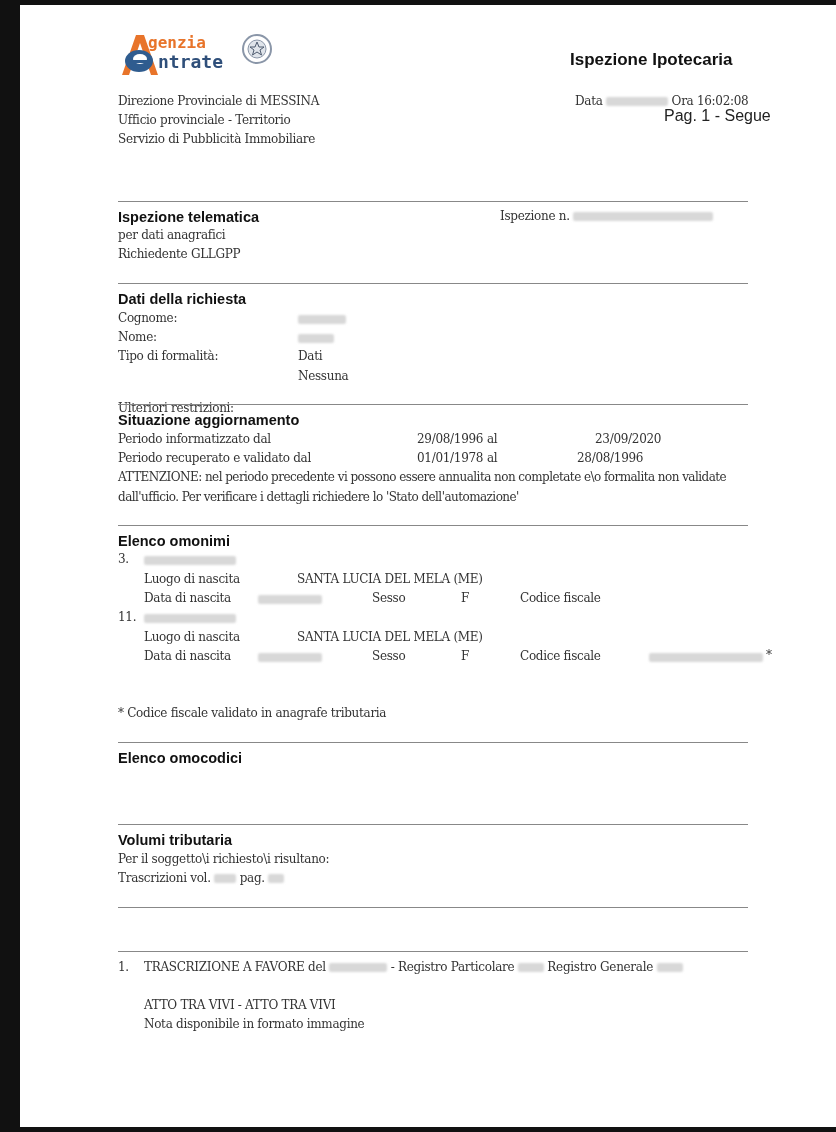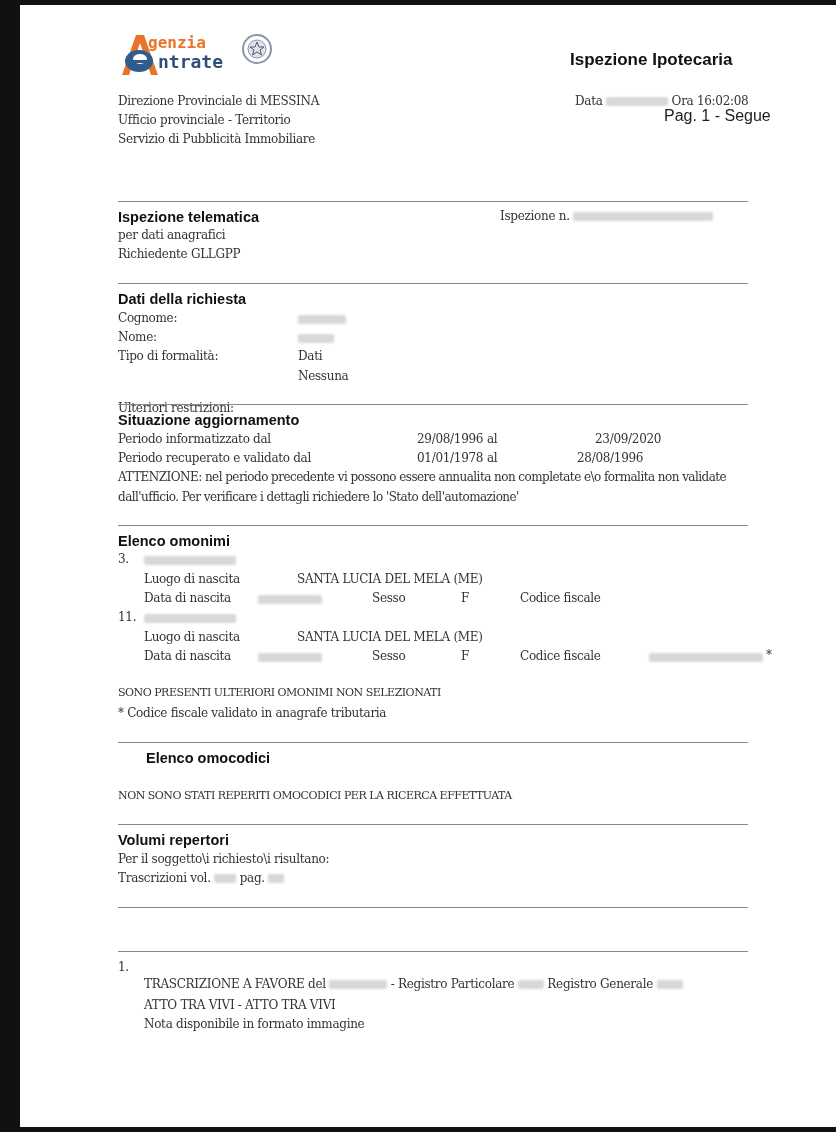--- a/index.html
+++ b/index.html
@@ -97,42 +97,40 @@
   <div class="abs serif" style="left:124px;top:625px;">Luogo di nascita</div>
   <div class="abs serif" style="left:277px;top:625px;">SANTA LUCIA DEL MELA (ME)</div>
   <div class="abs serif" style="left:124px;top:644px;">Data di nascita</div>
   <span class="abs redact" style="left:238px;top:648px;width:64px;"></span>
   <div class="abs serif" style="left:352px;top:644px;">Sesso</div>
   <div class="abs serif" style="left:441px;top:644px;">F</div>
   <div class="abs serif" style="left:500px;top:644px;">Codice fiscale</div>
   <span class="abs redact" style="left:629px;top:648px;width:114px;"></span>
   <div class="abs serif" style="left:746px;top:643px;">*</div>
 
-  <div class="abs serif" style="left:98px;top:681px;font-size:11px;letter-spacing:-0.5px;">SONO PRESENTI ULTERIORI OMONIMI NON SELEZIONATI</div>
   <div class="abs serif" style="left:98px;top:701px;">* Codice fiscale validato in anagrafe tributaria</div>
 
   <div class="rule" style="top:737px;"></div>
-  <div class="abs h2" style="left:98px;top:745px;margin-left:28px;">Elenco omocodici</div>
-  <div class="abs serif" style="left:98px;top:784px;font-size:11px;letter-spacing:-0.5px;">NON SONO STATI REPERITI OMOCODICI PER LA RICERCA EFFETTUATA</div>
+  <div class="abs h2" style="left:98px;top:745px;">Elenco omocodici</div>
 
   <div class="rule" style="top:819px;"></div>
-  <div class="abs h2" style="left:98px;top:827px;">Volumi repertori</div>
+  <div class="abs h2" style="left:98px;top:827px;">Volumi tributaria</div>
   <div class="abs serif" style="left:98px;top:847px;">Per il soggetto\i richiesto\i risultano:</div>
   <div class="abs serif" style="left:98px;top:866px;">
     <span>Trascrizioni vol.</span>
     <span class="redact" style="width:22px;"></span>
     <span>pag.</span>
     <span class="redact" style="width:16px;"></span>
   </div>
 
   <div class="rule" style="top:902px;"></div>
   <div class="rule" style="top:946px;"></div>
 
   <div class="abs serif" style="left:98px;top:955px;">1.</div>
-  <div class="abs serif" style="left:124px;top:955px;margin-top:17px;">
+  <div class="abs serif" style="left:124px;top:955px;">
     <span>TRASCRIZIONE A FAVORE del</span>
     <span class="redact" style="width:58px;"></span>
     <span>- Registro Particolare</span>
     <span class="redact" style="width:26px;"></span>
     <span>Registro Generale</span>
     <span class="redact" style="width:26px;"></span>
   </div>
   <div class="abs serif" style="left:124px;top:993px;">ATTO TRA VIVI - ATTO TRA VIVI</div>
   <div class="abs serif" style="left:124px;top:1012px;">Nota disponibile in formato immagine</div>
 </div>

